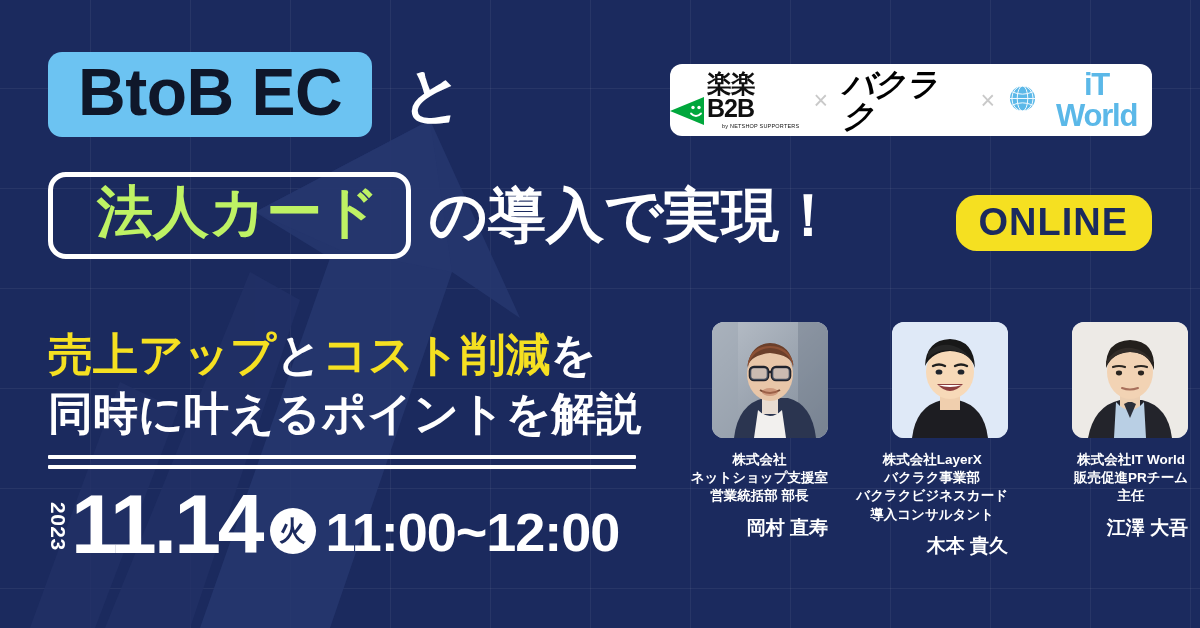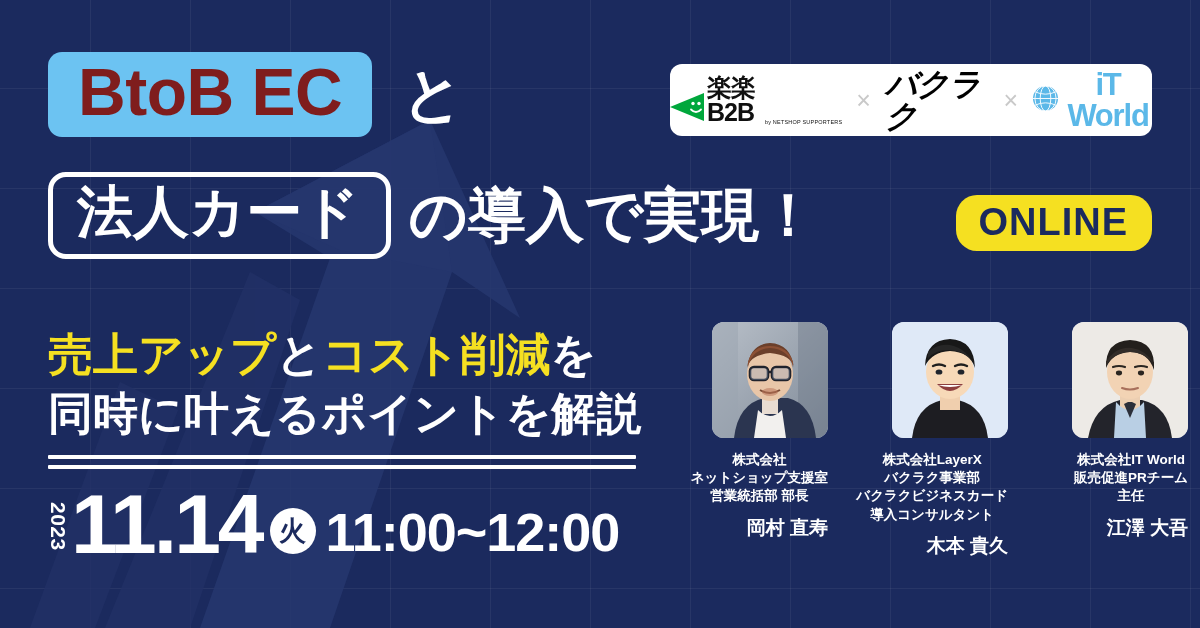--- a/index.html
+++ b/index.html
@@ -28,43 +28,43 @@
   .bg-art { position:absolute; inset:0; }
   .bg-art svg { width:100%; height:100%; display:block; }
 
   
   .title-row1 {
     position:absolute; left:48px; top:52px;
     display:flex; align-items:center;
   }
   .chip-blue {
     background:#6cc3f2;
-    color:#7f1d1d;
+    color:#0f172a;
     border-radius:14px;
     padding:6px 30px 10px 30px;
     font-size:66px; font-weight:bold;
     line-height:1.05;
     letter-spacing:-0.5px;
   }
   .conj {
     color:#ffffff;
     font-size:60px; font-weight:bold;
     margin-left:30px;
     line-height:1;
   }
   
   .title-row2 {
     position:absolute; left:48px; top:172px;
     display:flex; align-items:center;
   }
   .chip-outline {
     border:5px solid #ffffff;
     border-radius:18px;
-    color:#ffffff;
-    padding:6px 26px 12px 24px;
+    color:#bef264;
+    padding:6px 26px 12px 44px;
     font-size:56px; font-weight:bold;
     line-height:1.05;
   }
   .tail {
     color:#ffffff;
     font-size:58px; font-weight:bold;
     margin-left:18px;
     line-height:1;
     white-space:nowrap;
   }
@@ -83,21 +83,21 @@
   .logo-bar {
     position:absolute; left:670px; top:64px;
     width:482px; height:72px;
     background:#ffffff;
     border-radius:12px;
     display:flex; align-items:center; justify-content:center;
     gap:14px;
   }
   .logo-rakuraku { display:flex; align-items:flex-end; gap:3px; }
   .rk-mark { flex:0 0 auto; }
-  .rk-text { display:flex; flex-direction:row; align-items:flex-end; }
+  .rk-text { display:flex; flex-direction:column; align-items:flex-end; }
   .rk-main {
     font-size:25px; font-weight:bold; color:#101010;
     letter-spacing:-1px; line-height:1;
   }
   .rk-sub {
     font-size:5.5px; color:#101010; letter-spacing:0.2px;
     margin-top:2px; white-space:nowrap;
   }
   .x-sep { color:#c9c9c9; font-size:25px; font-weight:300; line-height:1; }
   .logo-bakuraku {

